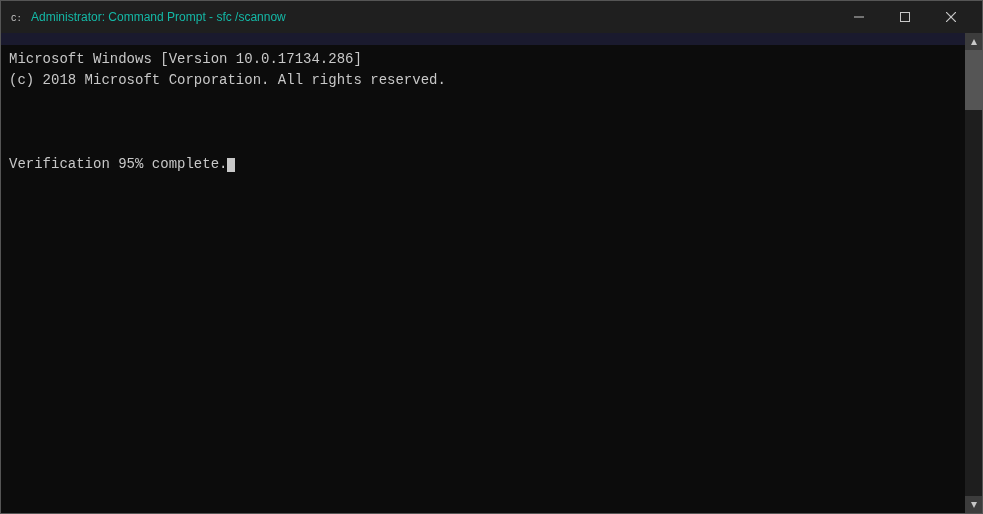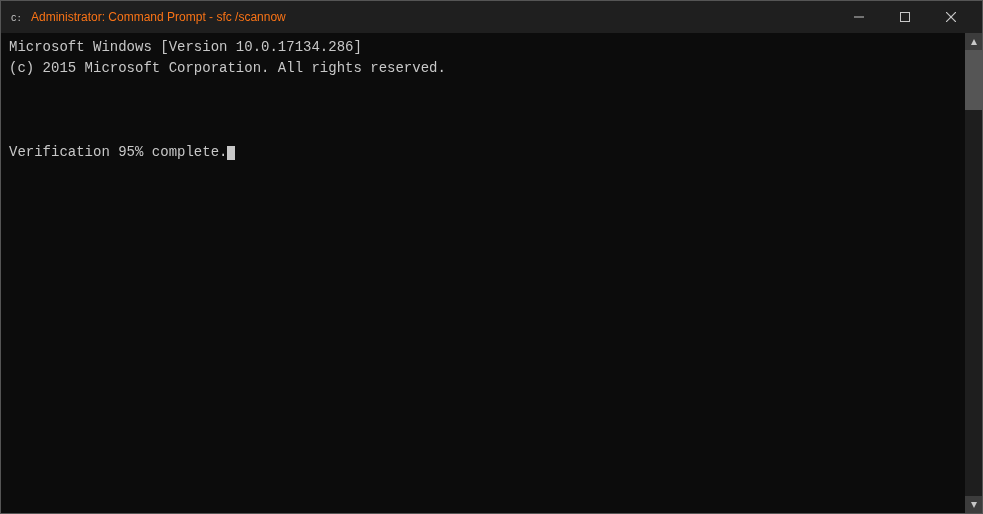--- a/index.html
+++ b/index.html
@@ -43,21 +43,21 @@
       justify-content: center;
     }
 
     .titlebar-icon svg {
       width: 14px;
       height: 14px;
     }
 
     .titlebar-title {
       flex: 1;
-      color: #f97316;
+      color: #14b8a6;
       font-size: 12px;
       font-family: 'Segoe UI', Arial, sans-serif;
     }
 
     .titlebar-controls {
       display: flex;
       height: 100%;
     }
 
     .titlebar-btn {
@@ -86,20 +86,21 @@
     .terminal {
       flex: 1;
       background: #0c0c0c;
       color: #c8c8c8;
       padding: 4px 8px;
       font-size: 14px;
       font-family: 'Courier New', Courier, monospace;
       line-height: 1.5;
       overflow: hidden;
       position: relative;
+      margin-top: 12px;
     }
 
     .terminal-line {
       white-space: pre;
       display: block;
     }
 
     .terminal-line.empty {
       height: 1.5em;
     }
@@ -190,21 +191,21 @@
           <line x1="0" y1="0" x2="10" y2="10" stroke="#c8c8c8" stroke-width="1.2"></line>
           <line x1="10" y1="0" x2="0" y2="10" stroke="#c8c8c8" stroke-width="1.2"></line>
         </svg>
       </div>
     </div>
   </div>
 
   <div class="content-area">
     <div class="terminal">
       <span class="terminal-line">Microsoft Windows [Version 10.0.17134.286]</span>
-      <span class="terminal-line">(c) 2015 Microsoft Corporation. All rights reserved.</span>
+      <span class="terminal-line">(c) 2018 Microsoft Corporation. All rights reserved.</span>
       <span class="terminal-line empty"></span>
       <span class="terminal-line empty"></span>
       <span class="terminal-line empty"></span>
       <span class="terminal-line"><span>Verification 95% complete.</span><span class="cursor"></span></span>
     </div>
 
     <div class="scrollbar">
       <div class="scrollbar-arrow">
         <svg viewBox="0 0 8 8" xmlns="http://www.w3.org/2000/svg">
           <polygon points="4,1 7,7 1,7" fill="#c8c8c8"></polygon>

